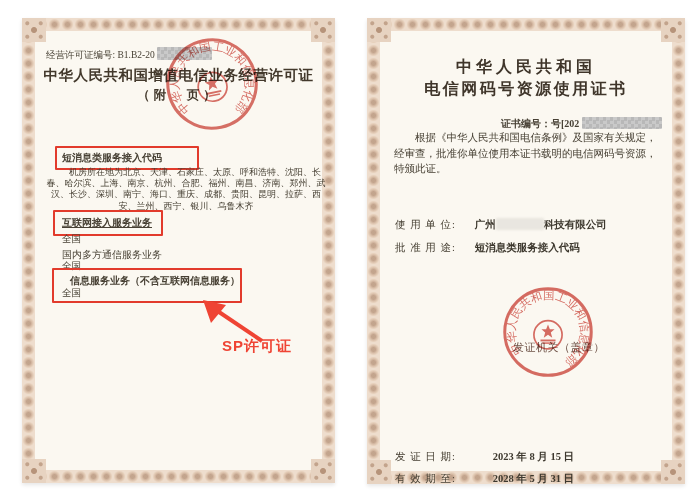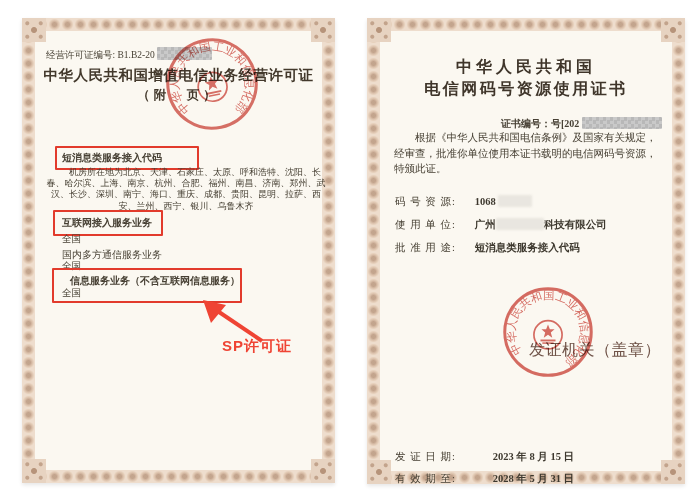--- a/index.html
+++ b/index.html
@@ -80,21 +80,21 @@
   </div>
 
   <div class="t center bold" style="top:48px;font-size:14.5px;letter-spacing:.5px;color:#43392c;">中华人民共和国增值电信业务经营许可证</div>
   <div class="t center bold" style="top:69px;font-size:12.5px;letter-spacing:4px;color:#43392c;">（附　页）</div>
 
 
   <div class="t bold" style="left:40px;top:133px;font-size:10px;">短消息类服务接入代码</div>
   <div class="hl-box" style="left:33px;top:128px;width:140px;height:20px;"></div>
   <p class="para" style="left:24px;top:149px;width:280px;font-size:9px;line-height:11.2px;text-align:center;">机房所在地为北京、天津、石家庄、太原、呼和浩特、沈阳、长春、哈尔滨、上海、南京、杭州、合肥、福州、南昌、济南、郑州、武汉、长沙、深圳、南宁、海口、重庆、成都、贵阳、昆明、拉萨、西安、兰州、西宁、银川、乌鲁木齐</p>
 
-  <div class="t bold" style="left:40px;top:198px;font-size:10px;">互联网接入服务业务</div>
+  <div class="t bold" style="left:40px;top:198px;font-size:10px;text-decoration:underline;">互联网接入服务业务</div>
   <div class="hl-box" style="left:31px;top:192px;width:106px;height:22px;"></div>
   <div class="t" style="left:40px;top:215px;font-size:9.5px;">全国</div>
 
   <div class="t" style="left:40px;top:230px;font-size:10px;">国内多方通信服务业务</div>
   <div class="t" style="left:40px;top:242px;font-size:9.5px;">全国</div>
 
   <div class="t bold" style="left:40px;top:256px;font-size:10px;margin-left:8px;">信息服务业务（不含互联网信息服务）</div>
   <div class="t" style="left:40px;top:269px;font-size:9.5px;">全国</div>
   <div class="hl-box" style="left:30px;top:250px;width:186px;height:31px;"></div>
 
@@ -132,35 +132,30 @@
   <div class="t center bold" style="top:39px;font-size:16px;letter-spacing:4px;color:#3f352a;">中华人民共和国</div>
   <div class="t center bold" style="top:61px;font-size:16px;letter-spacing:2.5px;color:#3f352a;">电信网码号资源使用证书</div>
 
   <div class="t bold" style="left:134px;top:99px;font-size:10px;">
     <span>证书编号：</span><span>号[202</span>
     <span class="redact redact-gray" style="width:80px;height:12px;"></span>
   </div>
 
   <p class="para" style="left:27px;top:112px;width:266px;font-size:10.5px;line-height:15.5px;">根据《中华人民共和国电信条例》及国家有关规定，经审查，批准你单位使用本证书载明的电信网码号资源，特颁此证。</p>
 
-  <div class="field-row" style="top:177px;">
-    <span class="lbl">码 号 资 源:</span>
-    <span class="val">1068</span>
-    <span class="redact redact-light" style="width:34px;height:12px;"></span>
-  </div>
   <div class="field-row" style="top:200px;">
     <span class="lbl">使 用 单 位:</span>
     <span class="val">广州</span><span class="redact redact-light" style="width:48px;height:12px;"></span><span class="val">科技有限公司</span>
   </div>
   <div class="field-row" style="top:223px;">
     <span class="lbl">批 准 用 途:</span>
     <span class="val">短消息类服务接入代码</span>
   </div>
 
-  <div class="t" style="left:162px;top:322px;font-size:16px;color:#6f5348;letter-spacing:.5px;text-align:right;">发证机关（盖章）</div>
+  <div class="t" style="left:146px;top:322px;font-size:11px;color:#6f5348;letter-spacing:.5px;text-align:right;">发证机关（盖章）</div>
 
   <svg class="seal" style="left:134px;top:267px;" width="94" height="94" viewBox="0 0 100 100" opacity="0.80">
     <circle cx="50" cy="50" r="46" fill="none" stroke="#cf4a41" stroke-width="3.2"></circle>
     <path id="sealArcR" d="M50,50 m-35,0 a35,35 0 1,1 70,0 a35,35 0 1,1 -70,0" fill="none"></path>
     <text fill="#cf4a41" font-size="12" transform="rotate(-38 50 50)">
       <textPath href="#sealArcR" startOffset="0" textLength="170" lengthAdjust="spacingAndGlyphs">中华人民共和国工业和信息化部</textPath>
     </text>
     <g fill="#cf4a41" stroke="#cf4a41">
       <circle cx="50" cy="53" r="15" fill="none" stroke-width="1.8"></circle>
       <polygon points="50,42 52,47 57,47 53,50.5 54.5,56 50,52.8 45.5,56 47,50.5 43,47 48,47" stroke="none"></polygon>

